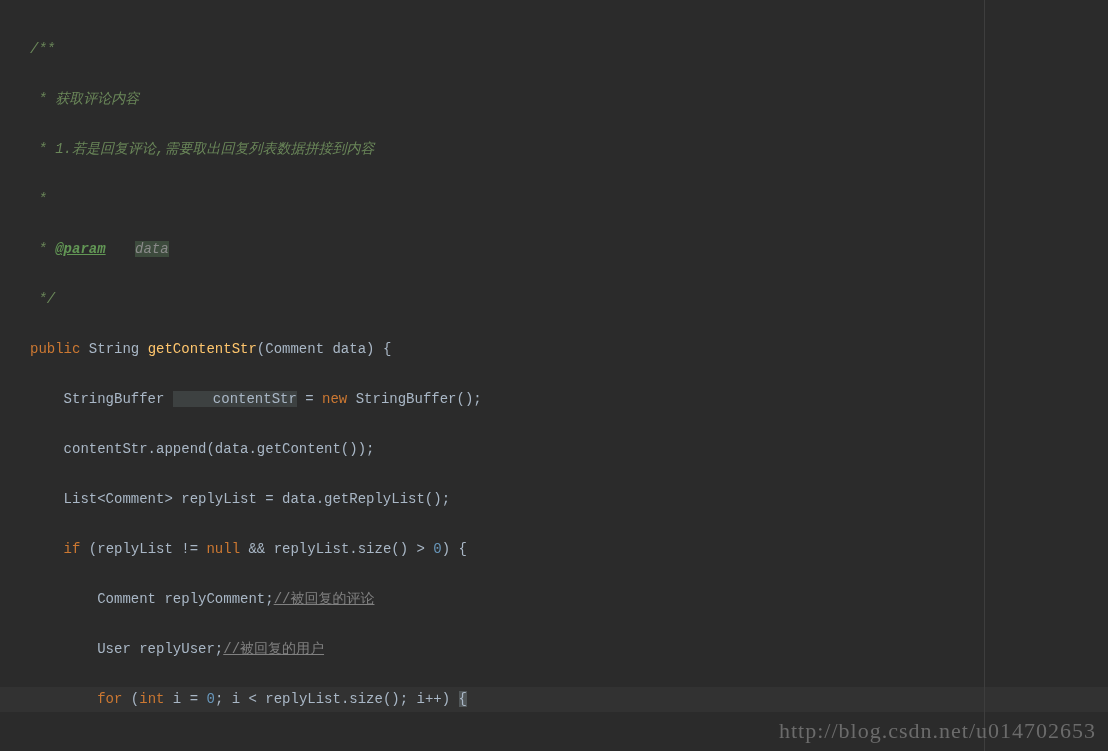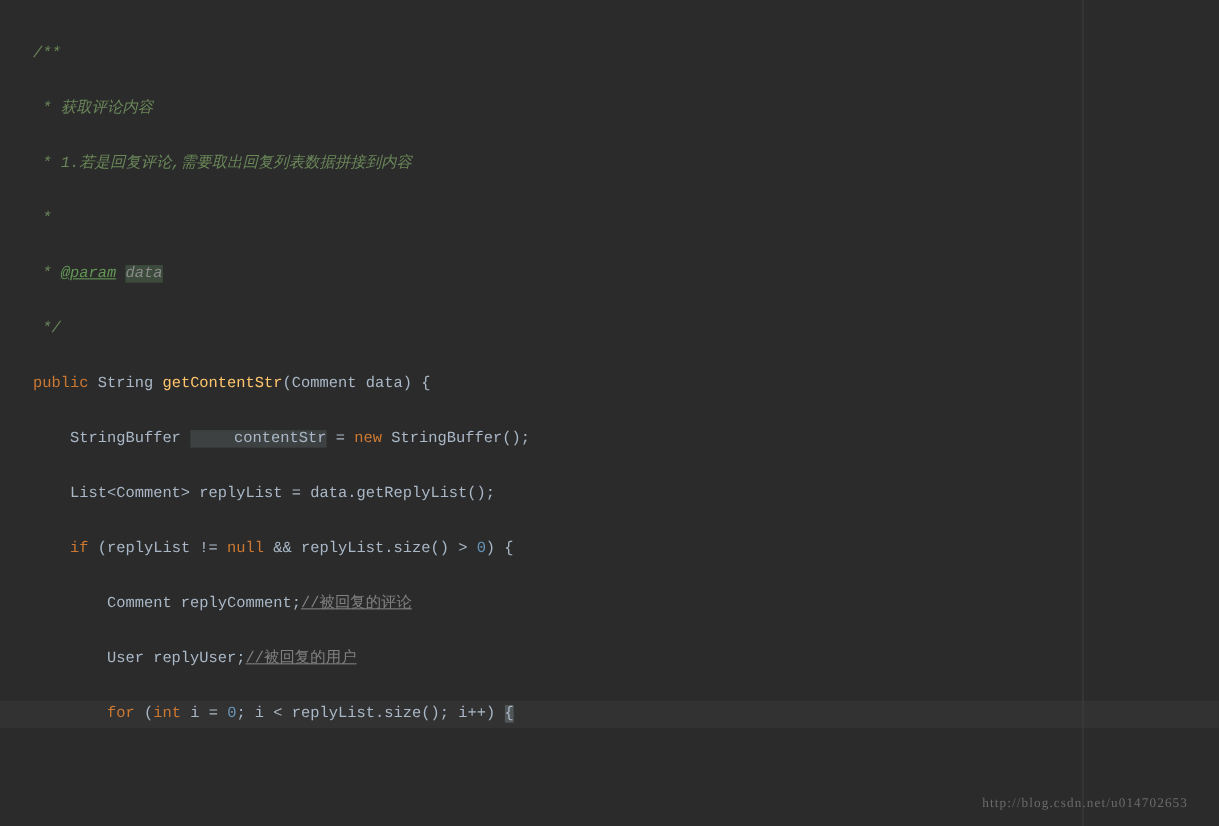--- a/index.html
+++ b/index.html
@@ -28,52 +28,53 @@
     }
     .line { min-height: 25px; }
     .line.highlighted {
       background: #323232;
       margin-left: -30px;
       padding-left: 30px;
       margin-right: -100px;
     }
     .comment { color: #808080; text-decoration: underline; }
     .comment-green { color: #6a8759; font-style: italic; }
-    .doc-tag { color: #629755; font-style: italic; text-decoration: underline; }
-    .doc-param { background: #3d4b3d; color: #8a8a8a; font-style: italic; }
+    .doc-tag { color: #629755; font-style: italic; text-decoration: underline; font-weight: bold; }
+    .doc-param { background: #3d4b3d; color: #8a8a8a; font-style: italic; margin-left: 21px; }
     .keyword { color: #cc7832; }
     .number { color: #6897bb; }
     .method-def { color: #ffc66d; }
     .default { color: #a9b7c6; }
     .highlight-word { background: #3d4141; padding-left: 40px; }
     .cursor-highlight { background: #515658; }
     .watermark {
       position: absolute;
       bottom: 8px;
-      right: 28px;
+      right: 12px;
       color: #6b6b6b;
-      font-size: 12px;
+      font-size: 22px;
       font-family: serif;
       letter-spacing: 1px;
     }
   </style>
 </head>
 <body>
 
 <div class="vertical-line"></div>
 
 <div class="code-container">
 <div class="line"><span class="comment-green">/**</span></div>
 <div class="line"><span class="comment-green"> * </span><span class="comment-green">获取评论内容</span></div>
 <div class="line"><span class="comment-green"> * </span><span class="comment-green">1.若是回复评论,需要取出回复列表数据拼接到内容</span></div>
 <div class="line"><span class="comment-green"> *</span></div>
 <div class="line"><span class="comment-green"> * </span><span class="doc-tag">@param</span><span class="comment-green"> </span><span class="doc-param">data</span></div>
 <div class="line"><span class="comment-green"> */</span></div>
 <div class="line"><span class="keyword">public</span><span class="default"> String </span><span class="method-def">getContentStr</span><span class="default">(Comment data) {</span></div>
 <div class="line"><span class="default">    StringBuffer </span><span class="highlight-word default">contentStr</span><span class="default"> = </span><span class="keyword">new</span><span class="default"> StringBuffer();</span></div>
+<div class="line"><span class="default">    contentStr.append(data.getContent());</span></div>
 <div class="line"><span class="default">    List&lt;Comment&gt; replyList = data.getReplyList();</span></div>
 <div class="line"><span class="default">    </span><span class="keyword">if</span><span class="default"> (replyList != </span><span class="keyword">null</span><span class="default"> &amp;&amp; replyList.size() &gt; </span><span class="number">0</span><span class="default">) {</span></div>
 <div class="line"><span class="default">        Comment replyComment;</span><span class="comment">//被回复的评论</span></div>
 <div class="line"><span class="default">        User replyUser;</span><span class="comment">//被回复的用户</span></div>
 <div class="line highlighted"><span class="default">        </span><span class="keyword">for</span><span class="default"> (</span><span class="keyword">int</span><span class="default"> i = </span><span class="number">0</span><span class="default">; i &lt; replyList.size(); i++) </span><span class="cursor-highlight default">{</span></div>
 
 
 
 
 

